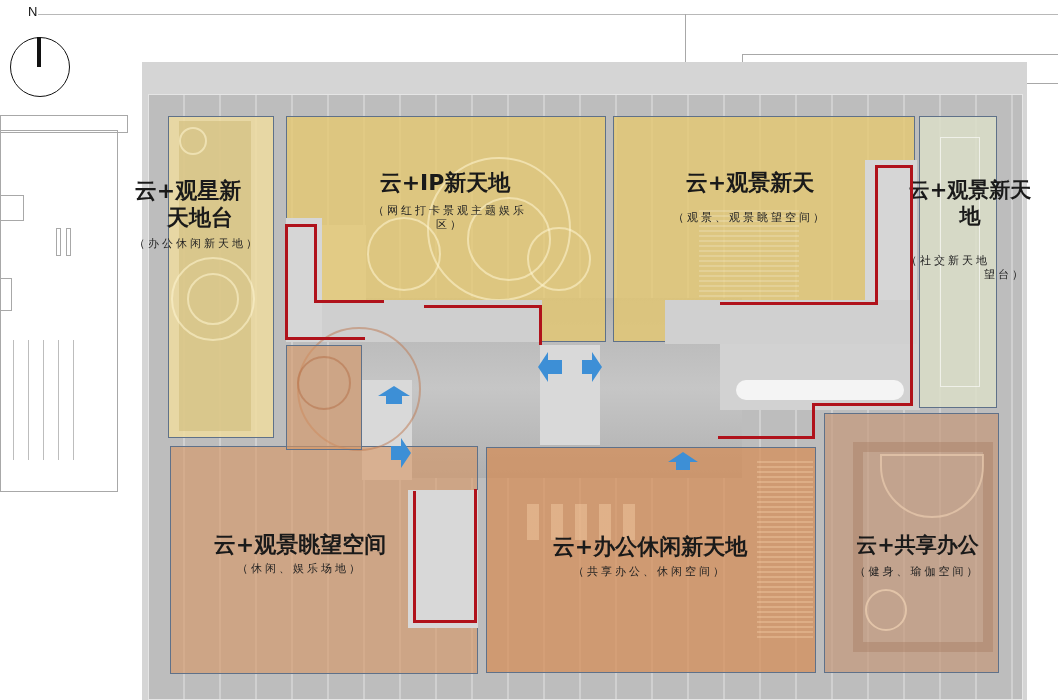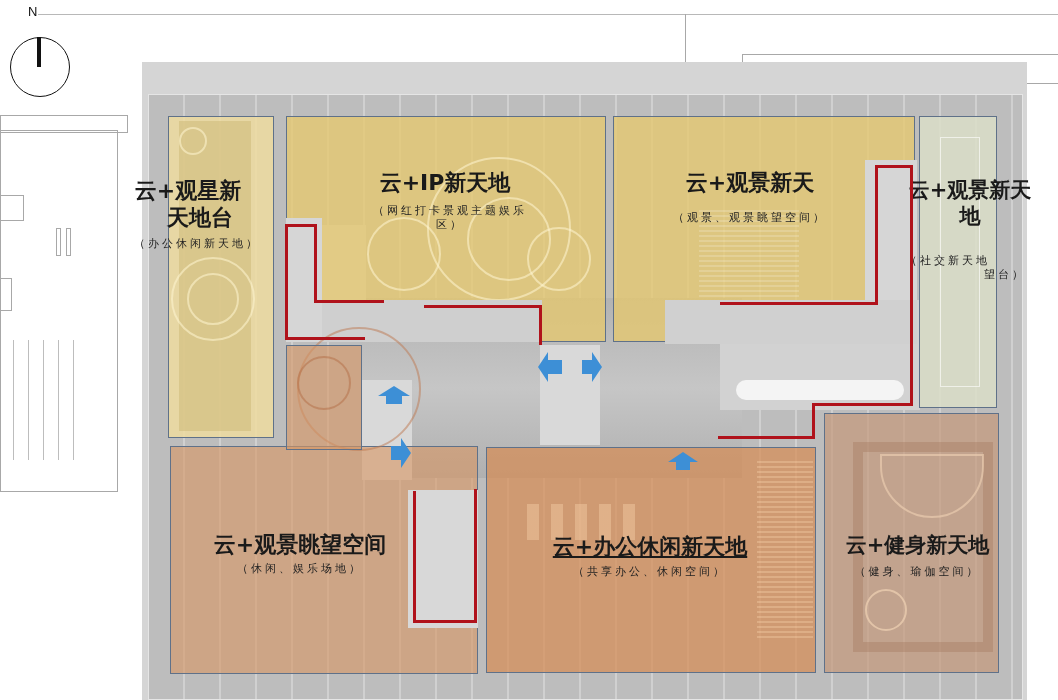--- a/index.html
+++ b/index.html
@@ -108,29 +108,29 @@
   <div class="deco-circle" style="left:10px;top:10px;width:50px;height:50px;border-color:rgba(180,110,70,0.5);"></div>
 </div>
 <div class="abs" style="left:408px;top:490px;width:70px;height:138px;background:#d8d8d8;"></div>
 <div class="title" style="left:200px;top:532px;width:200px;font-size:22px;">云+观景眺望空间</div>
 <div class="sub" style="left:200px;top:562px;width:200px;">（休闲、娱乐场地）</div>
 
 <div class="abs zone peach-strong" style="left:486px;top:447px;width:330px;height:226px;">
   <div class="abs" style="left:40px;top:56px;width:120px;height:36px;background:repeating-linear-gradient(90deg,rgba(255,220,180,0.35) 0 12px,transparent 12px 24px);"></div>
   <div class="abs" style="left:270px;top:10px;width:56px;height:180px;background:repeating-linear-gradient(0deg,rgba(255,220,180,0.3) 0 2px,transparent 2px 5px);"></div>
 </div>
-<div class="title" style="left:500px;top:534px;width:300px;font-size:22px;text-decoration:underline;">云+办公休闲新天地</div>
+<div class="title" style="left:500px;top:534px;width:300px;font-size:22px;">云+办公休闲新天地</div>
 <div class="sub" style="left:500px;top:565px;width:300px;">（共享办公、休闲空间）</div>
 
 <div class="abs zone tan" style="left:824px;top:413px;width:175px;height:260px;">
   <div class="abs" style="left:28px;top:28px;width:140px;height:210px;border:10px solid rgba(160,115,90,0.35);"></div>
   <div class="deco-circle" style="left:55px;top:40px;width:100px;height:60px;border-radius:0 0 60px 60px;border-color:rgba(240,210,180,0.6);"></div>
   <div class="deco-circle" style="left:40px;top:175px;width:38px;height:38px;border-color:rgba(240,210,180,0.7);"></div>
 </div>
-<div class="title" style="left:830px;top:533px;width:175px;font-size:21px;">云+健身新天地</div>
+<div class="title" style="left:830px;top:533px;width:175px;font-size:21px;">云+共享办公</div>
 <div class="sub" style="left:830px;top:565px;width:175px;">（健身、瑜伽空间）</div>
 
 <div class="red" style="left:285px;top:224px;width:3px;height:116px;"></div>
 <div class="red" style="left:285px;top:224px;width:32px;height:3px;"></div>
 <div class="red" style="left:314px;top:224px;width:3px;height:78px;"></div>
 <div class="red" style="left:314px;top:300px;width:70px;height:3px;"></div>
 <div class="red" style="left:285px;top:337px;width:80px;height:3px;"></div>
 <div class="red" style="left:424px;top:305px;width:118px;height:3px;"></div>
 <div class="red" style="left:539px;top:305px;width:3px;height:40px;"></div>
 <div class="red" style="left:720px;top:302px;width:158px;height:3px;"></div>

